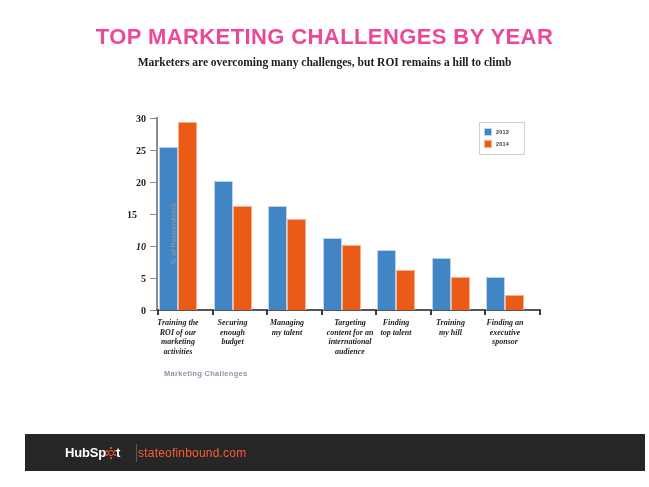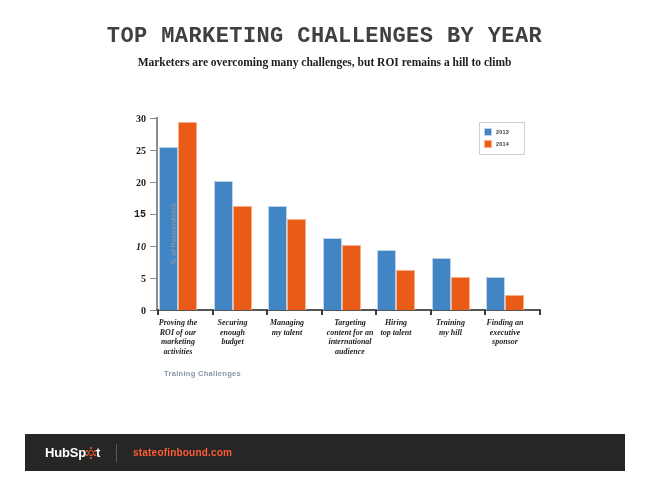--- a/index.html
+++ b/index.html
@@ -9,23 +9,23 @@
     font-family:"Liberation Sans", sans-serif;
     position:relative;
     overflow:hidden;
   }
   #slide{position:absolute;inset:0;background:#fff;}
 
   
   .title{
     position:absolute;top:24px;left:0;width:649px;
     text-align:center;
-    font-family:Liberation Mono, monospace;
+    font-family:Liberation Sans, sans-serif;
     font-weight:bold;font-size:22px;letter-spacing:0.4px;
-    color:#404040;
+    color:#ec4899;
   }
   .subtitle{
     position:absolute;top:56px;left:0;width:649px;
     text-align:center;
     font-family:"Liberation Serif", serif;
     font-weight:bold;font-size:11.5px;
     color:#1d1d1d;
   }
 
   
@@ -103,21 +103,21 @@
   .legtext{
     font-family:"Liberation Sans", sans-serif;
     font-size:5.5px;font-weight:bold;color:#3b3b3b;letter-spacing:.2px;
   }
 
   
   #footer{
     position:absolute;left:25px;top:434px;
     width:600px;height:37px;
     background:#262626;
-    display:flex;align-items:center;
+    display:flex;align-items:center;padding-left:20px;
   }
   #logo{
     display:flex;align-items:center;
     margin-left:20px;
     font-family:"Liberation Sans", sans-serif;
     font-weight:bold;font-size:13px;color:#ffffff;
     letter-spacing:-.2px;
   }
   .sprocket{
     position:relative;display:inline-block;
@@ -130,23 +130,23 @@
     border:1.6px solid #ff5c35;box-sizing:border-box;
   }
   .sprocket b{
     position:absolute;width:2px;height:2px;border-radius:50%;
     background:#ff5c35;
   }
   #divider{
     width:1px;height:18px;background:#5a5a5a;margin-left:16px;
   }
   #siteurl{
-    margin-left:16px;
-    font-family:"Liberation Sans", sans-serif;
-    font-weight:bold;font-size:10px;color:#ff5c35;letter-spacing:.2px;
+    margin-left:1px;
+    font-family:"Liberation Sans", sans-serif;
+    font-weight:normal;font-size:12px;color:#ff5c35;letter-spacing:.2px;
   }
 </style>
 </head>
 <body>
 
 <div id="slide">
 
   <div class="title">TOP MARKETING CHALLENGES BY YEAR</div>
   <div class="subtitle">Marketers are overcoming many challenges, but ROI remains a hill to climb</div>
 
@@ -154,21 +154,21 @@
   <div id="axis-x"></div>
 
   <div id="ytick-layer">
       <div class="ytick" style="top: 310px;"></div>
       <div class="ylabel" style="left: 122px; top: 305px; right: auto;">0</div>
       <div class="ytick" style="top: 278px;"></div>
       <div class="ylabel" style="left: 122px; top: 273px; right: auto;">5</div>
       <div class="ytick" style="top: 246px;"></div>
       <div class="ylabel" style="left: 122px; top: 241px; right: auto; font-style: italic;">10</div>
       <div class="ytick" style="top: 214px;"></div>
-      <div class="ylabel" style="left: 122px; top: 209px; right: auto; font-family: Liberation Mono, monospace;">15</div>
+      <div class="ylabel" style="left: 113px; top: 209px; right: auto;">15</div>
       <div class="ytick" style="top: 182px;"></div>
       <div class="ylabel" style="left: 122px; top: 177px; right: auto;">20</div>
       <div class="ytick" style="top: 150px;"></div>
       <div class="ylabel" style="left: 122px; top: 145px; right: auto;">25</div>
       <div class="ytick" style="top: 118px;"></div>
       <div class="ylabel" style="left: 122px; top: 113px; right: auto;">30</div>
     </div>
   <div id="xtick-layer">
       <div class="xtick" style="left: 157px;"></div>
       <div class="xtick" style="left: 211.5px;"></div>
@@ -192,57 +192,57 @@
       <div class="bar b2013" title="2013: 9.3%" style="left: 220px; height: 59.52px;"></div>
       <div class="bar b2014" title="2014: 6.2%" style="left: 239px; height: 39.68px;"></div>
       <div class="bar b2013" title="2013: 8.1%" style="left: 274.5px; height: 51.84px;"></div>
       <div class="bar b2014" title="2014: 5.2%" style="left: 293.5px; height: 33.28px;"></div>
       <div class="bar b2013" title="2013: 5.2%" style="left: 329px; height: 33.28px;"></div>
       <div class="bar b2014" title="2014: 2.3%" style="left: 348px; height: 14.72px;"></div>
     </div>
 
   <div id="catlabel-layer">
       <div class="catlabel" style="left: 139px;">
-        <div>Proving the</div>
+        <div>Training the</div>
         <div>ROI of our</div>
         <div>marketing</div>
         <div>activities</div>
       </div>
       <div class="catlabel" style="left: 193.5px;">
         <div>Securing</div>
         <div>enough</div>
         <div>budget</div>
       </div>
       <div class="catlabel" style="left: 248px;">
         <div>Managing</div>
         <div>my talent</div>
       </div>
       <div class="catlabel" style="left: 311px;">
         <div>Targeting</div>
         <div>content for an</div>
         <div>international</div>
         <div>audience</div>
       </div>
       <div class="catlabel" style="left: 357px;">
-        <div>Hiring</div>
+        <div>Finding</div>
         <div>top talent</div>
       </div>
       <div class="catlabel" style="left: 411.5px;">
         <div>Training</div>
         <div>my hill</div>
       </div>
       <div class="catlabel" style="left: 466px;">
         <div>Finding an</div>
         <div>executive</div>
         <div>sponsor</div>
       </div>
     </div>
 
   <div id="ytitle">% of Respondents</div>
-  <div id="xtitle">Training Challenges</div>
+  <div id="xtitle">Marketing Challenges</div>
 
   <div id="legend">
     <div class="legrow">
       <span class="swatch s2013"></span>
       <span class="legtext">2013</span>
     </div>
     <div class="legrow">
       <span class="swatch s2014"></span>
       <span class="legtext">2014</span>
     </div>

